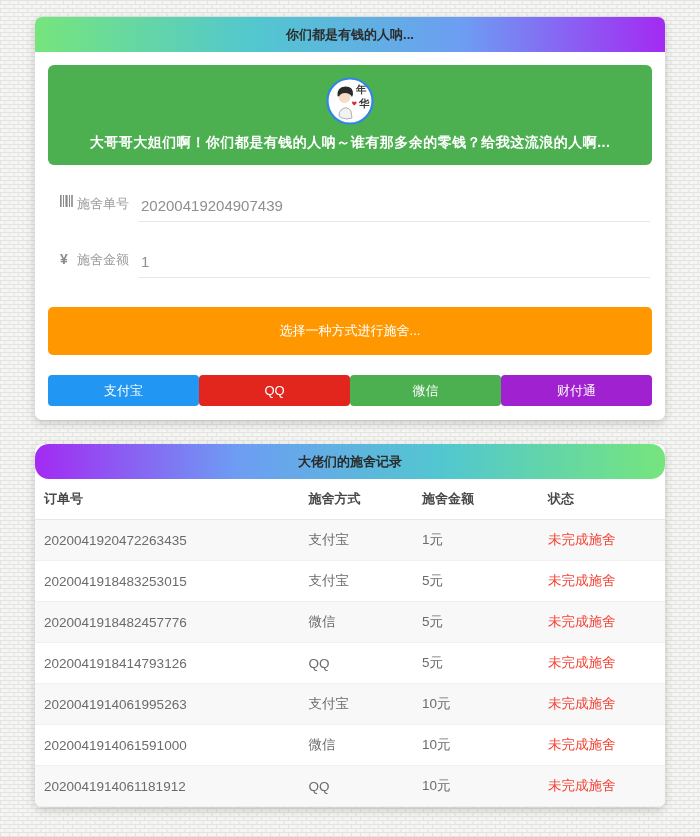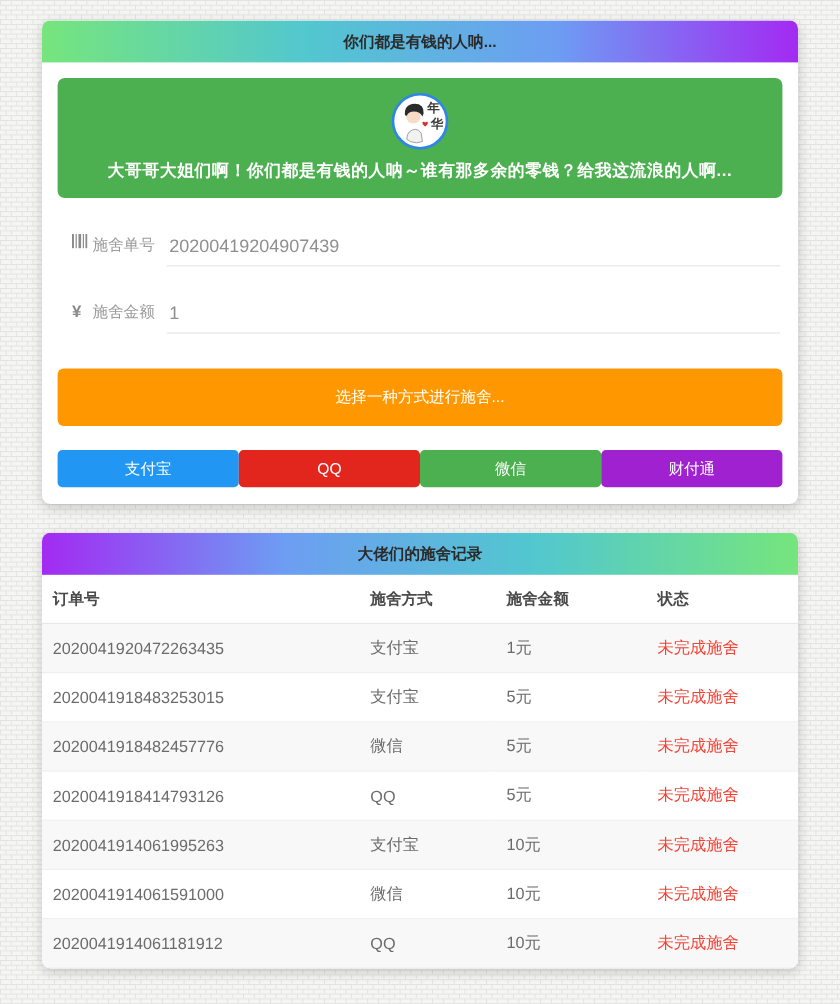--- a/index.html
+++ b/index.html
@@ -18,21 +18,21 @@
   .card {
     background:#ffffff; border-radius:7px; overflow:hidden;
     box-shadow:0 3px 10px rgba(0,0,0,0.18);
     margin-bottom:24px;
   }
   .card-header {
     height:35px; line-height:35px; text-align:center;
     font-size:13px; font-weight:700; color:#2b2b2b;
   }
   .grad-right { background:linear-gradient(90deg,#76e57d 0%,#52c7cf 35%,#6d9df3 68%,#a32af2 100%); }
-  .grad-left  { background:linear-gradient(90deg,#a32af2 0%,#6d9df3 32%,#52c7cf 65%,#76e57d 100%); }
+  .grad-left  { background:linear-gradient(90deg,#a32af2 0%,#6d9df3 32%,#52c7cf 65%,#76e57d 100%);border-radius:14px; }
 
   .card-body { padding:13px 13px 14px; }
   .banner {
     border-radius:6px; padding:12px 30px 13px; text-align:center; color:#ffffff;
   }
   .avatar { width:48px; height:48px; margin:0 auto; }
   .banner-msg { margin-top:9px; font-size:14px; letter-spacing:0.5px;font-weight:bold; }
 
   .fields { margin:30px 2px 0 12px; }
   .field { display:flex; align-items:flex-start; margin-bottom:29px; }

